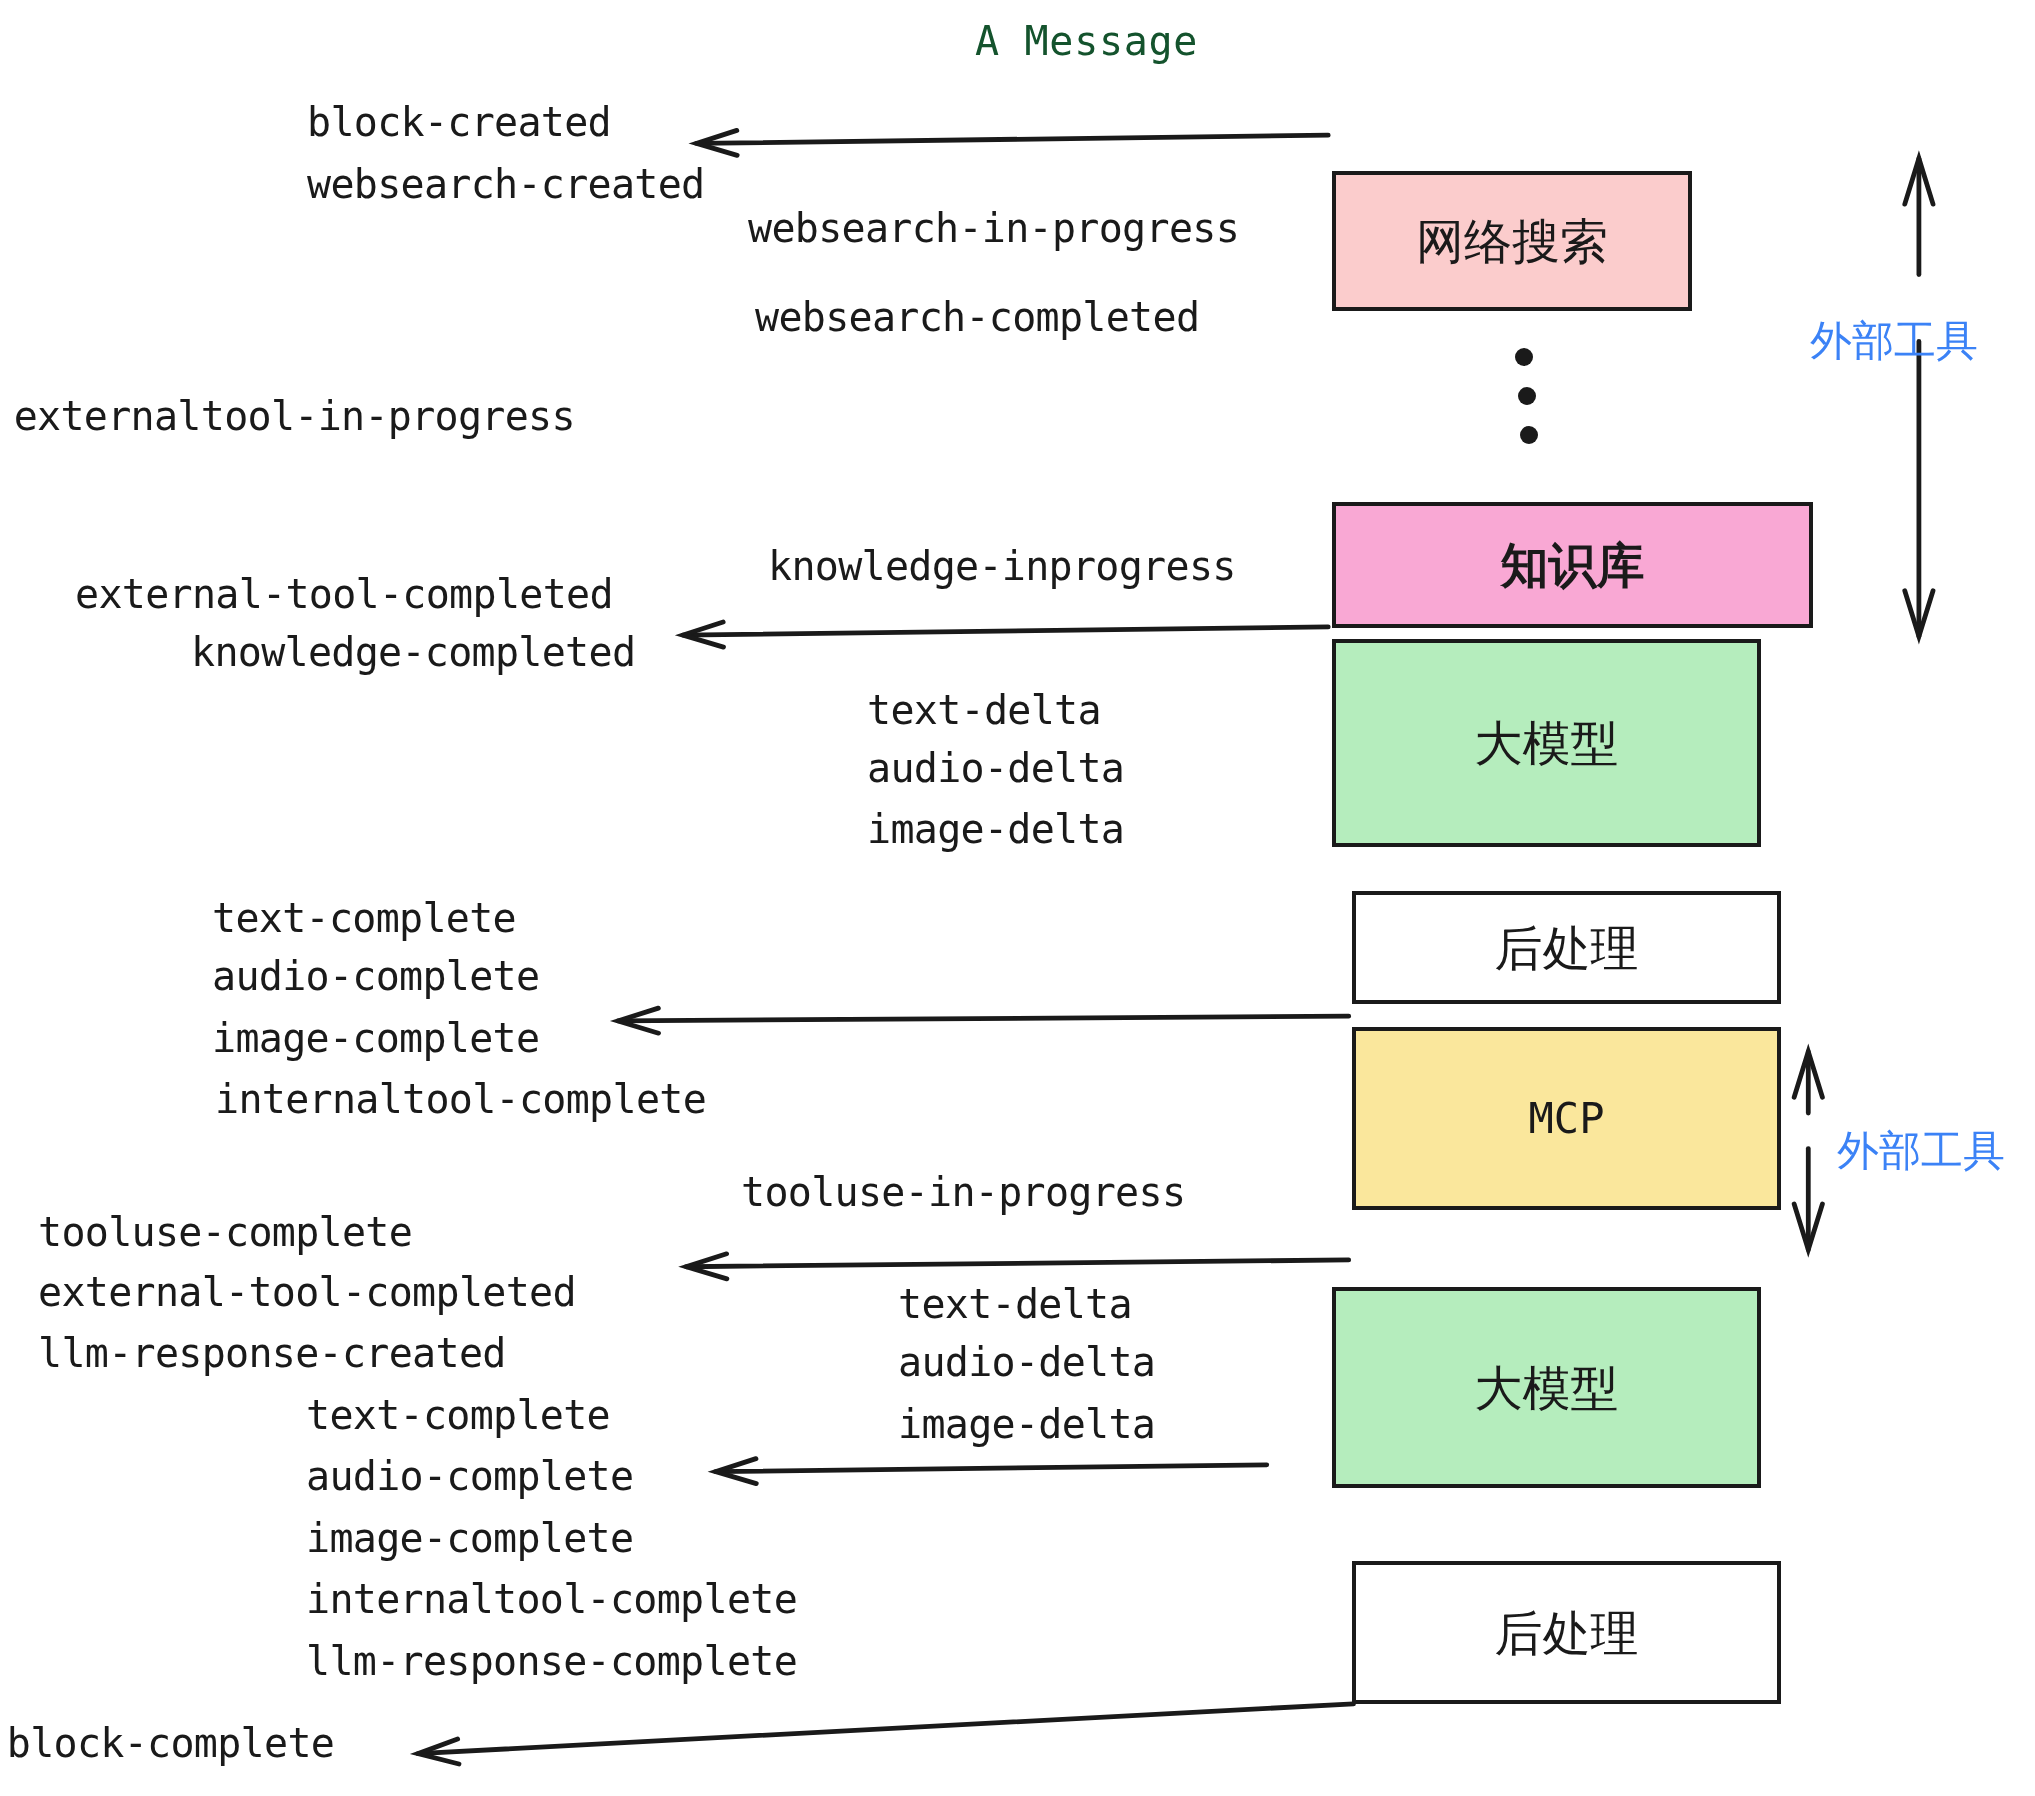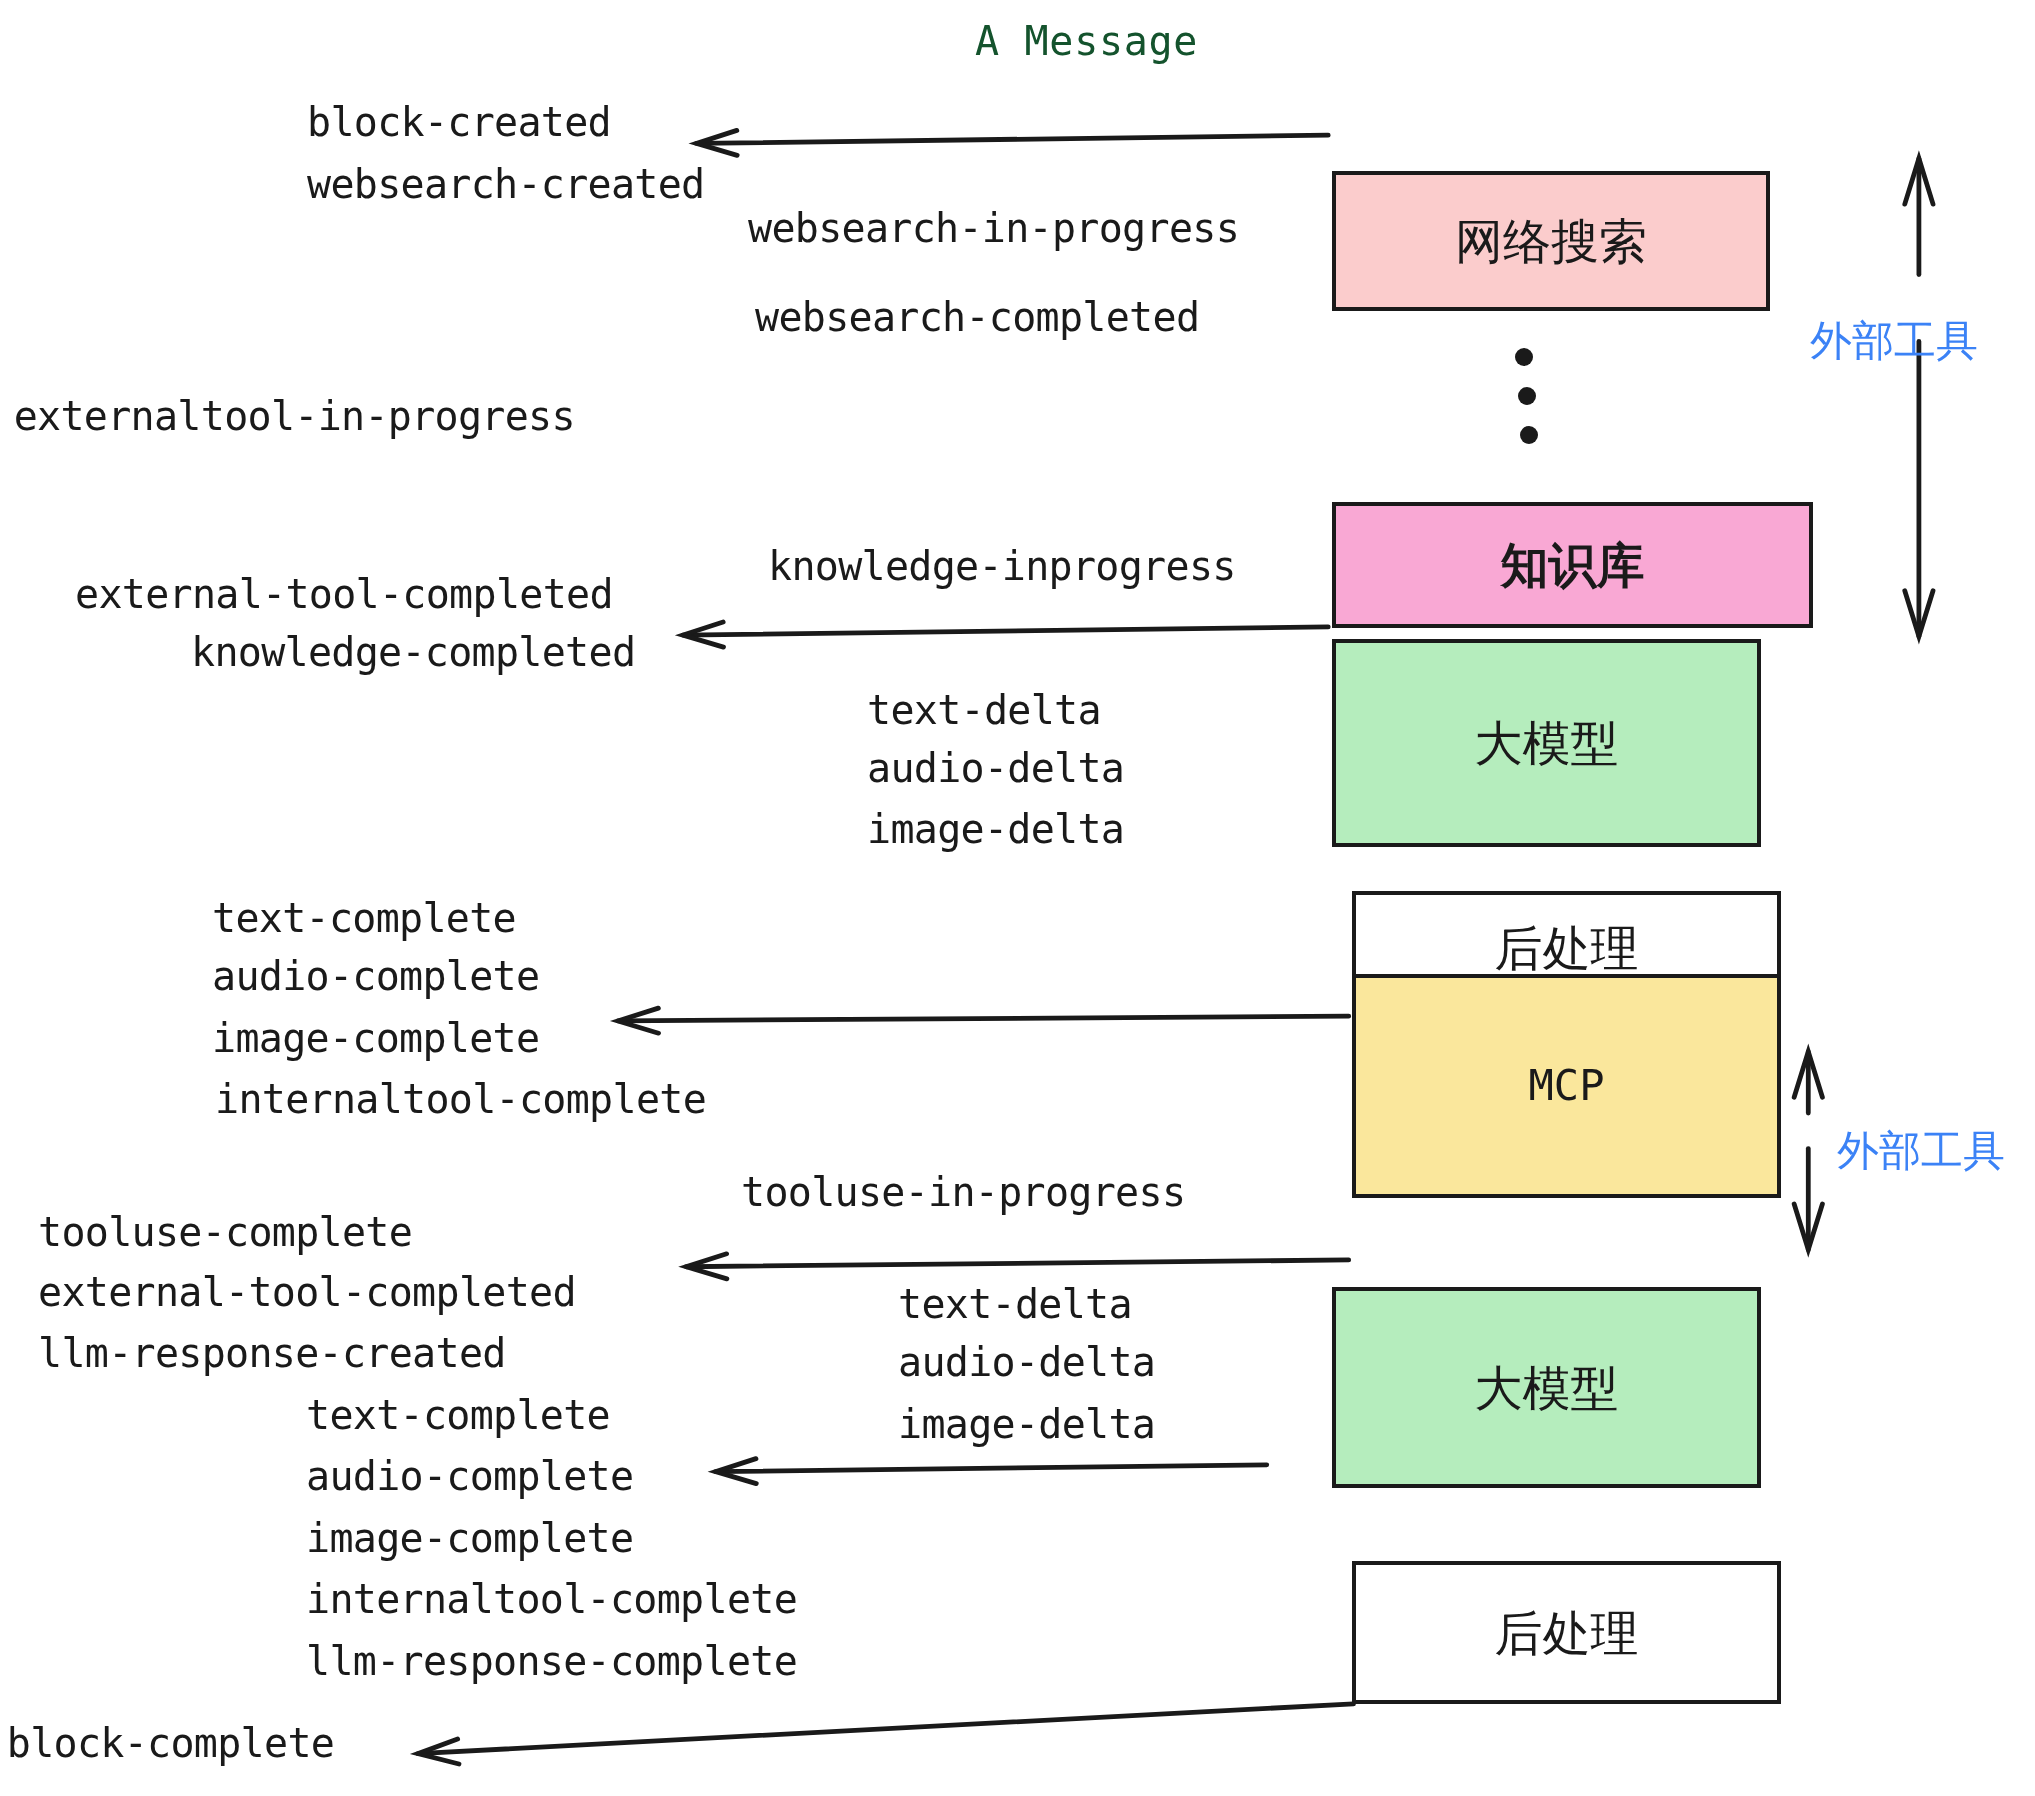--- a/index.html
+++ b/index.html
@@ -93,33 +93,33 @@
         <line x1="2810" y1="500" x2="2810" y2="932"></line>
         <path d="M 2789.3135855337064 865.1264457612076 L 2810 932 L 2830.6864144662936 865.1264457612076"></path>
         <line x1="2648" y1="1630" x2="2648" y2="1540"></line>
         <path d="M 2668.6864144662936 1606.8735542387924 L 2648 1540 L 2627.3135855337064 1606.8735542387924"></path>
         <line x1="2648" y1="1682" x2="2648" y2="1830"></line>
         <path d="M 2627.3135855337064 1763.1264457612076 L 2648 1830 L 2668.6864144662936 1763.1264457612076"></path>
       </g>
   </svg>
 
   <div id="box-layer">
-      <div class="box" style="left: 1332px; top: 171px; width: 438px; height: 140px; background: rgb(251, 204, 204);">
+      <div class="box" style="left: 1332px; top: 171px; width: 360px; height: 140px; background: rgb(251, 204, 204);">
         <span class="boxlabel">网络搜索</span>
       </div>
       <div class="box" style="left: 1332px; top: 502px; width: 481px; height: 126px; background: #f9a8d4; font-weight: bold;">
         <span class="boxlabel">知识库</span>
       </div>
       <div class="box" style="left: 1332px; top: 639px; width: 429px; height: 208px; background: rgb(181, 237, 189);">
         <span class="boxlabel">大模型</span>
       </div>
       <div class="box" style="left: 1352px; top: 891px; width: 429px; height: 113px; background: rgb(255, 255, 255);">
         <span class="boxlabel">后处理</span>
       </div>
-      <div class="box mono" style="left: 1352px; top: 974px; width: 429px; height: 224px; background: rgb(250, 231, 156);">
+      <div class="box mono" style="left: 1352px; top: 1027px; width: 429px; height: 183px; background: rgb(250, 231, 156);">
         <span class="boxlabel">MCP</span>
       </div>
       <div class="box" style="left: 1332px; top: 1287px; width: 429px; height: 201px; background: rgb(181, 237, 189);">
         <span class="boxlabel">大模型</span>
       </div>
       <div class="box" style="left: 1352px; top: 1561px; width: 429px; height: 143px; background: rgb(255, 255, 255);">
         <span class="boxlabel">后处理</span>
       </div>
     </div>
 

